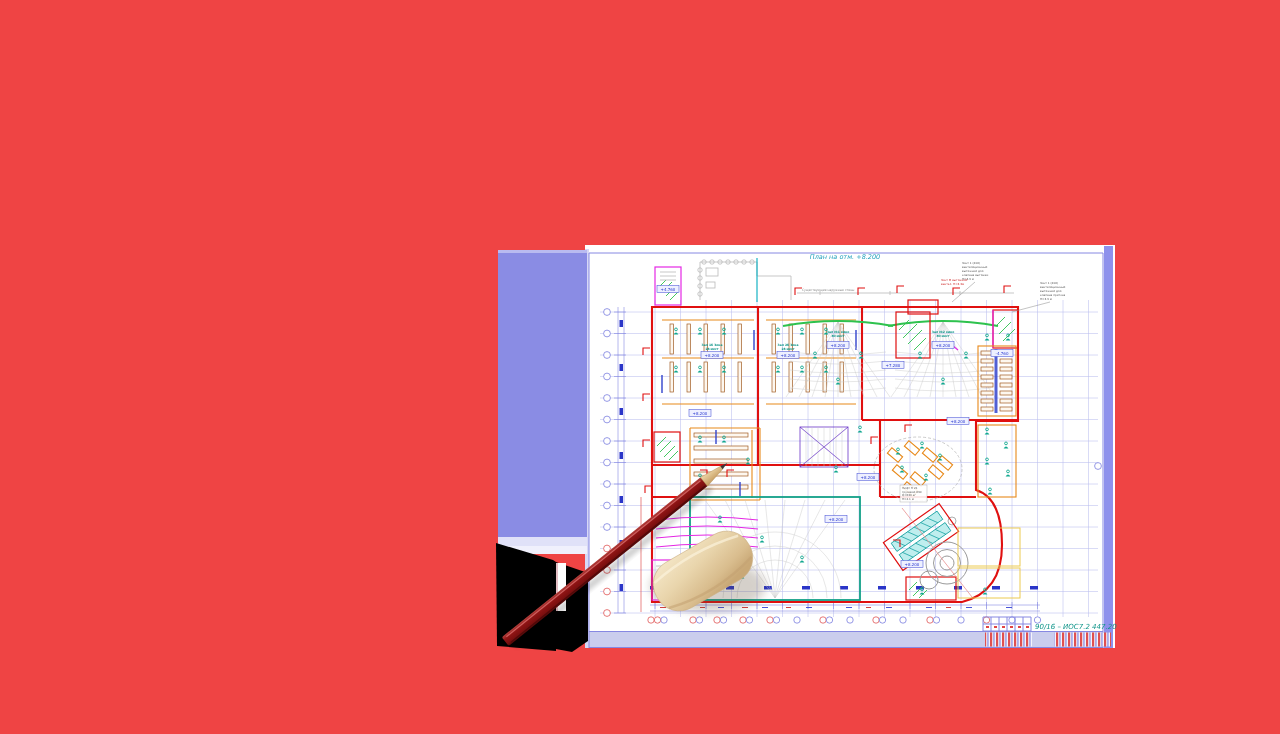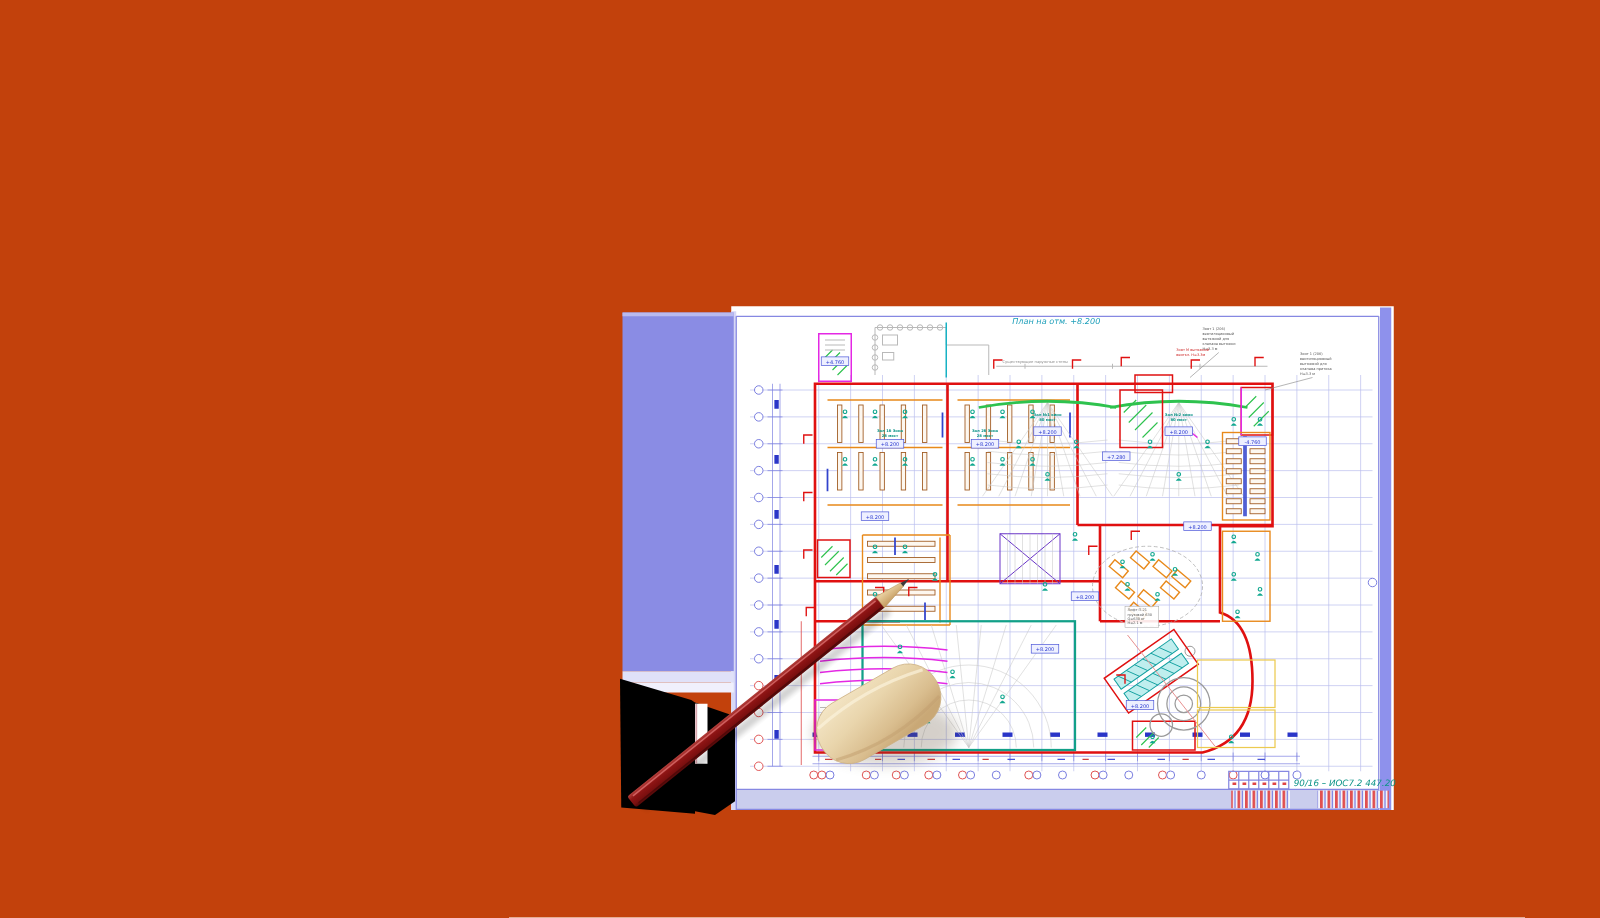--- a/index.html
+++ b/index.html
@@ -1,16 +1,16 @@
 <!DOCTYPE html>
 <html><head>
 <meta charset="utf-8">
 <style>
   html,body{margin:0;padding:0;background:#fff;}
-  .stage{position:relative;width:1280px;height:734px;background:#c2410c;overflow:hidden;
+  .stage{position:relative;width:1280px;height:734px;background:#ef4444;overflow:hidden;
          font-family:"DejaVu Sans",sans-serif;}
   svg{position:absolute;left:0;top:0;}
   
   .ln-grid{stroke:#b9bdee;stroke-width:.55;fill:none}
   .ln-dim{stroke:#7b7fe0;stroke-width:.55;fill:none}
   .ln-red{stroke:#e01010;fill:none;stroke-width:2.1}
   .ln-red1{stroke:#e01010;fill:none;stroke-width:1.2}
   .ln-org{stroke:#e8891a;fill:none;stroke-width:1.1}
   .dsk{stroke:#a05a20;stroke-width:.7;fill:#fdf7ef}
   .ln-gray{stroke:#b9b9b9;fill:none;stroke-width:.8}

